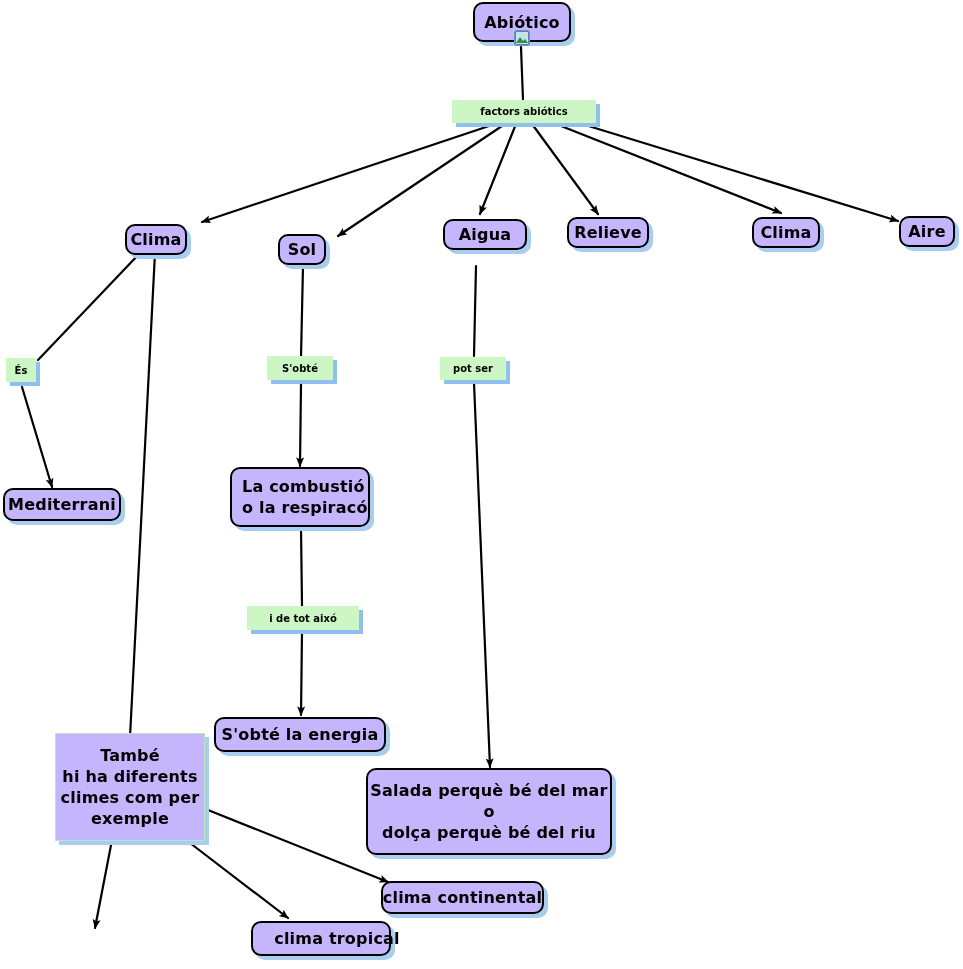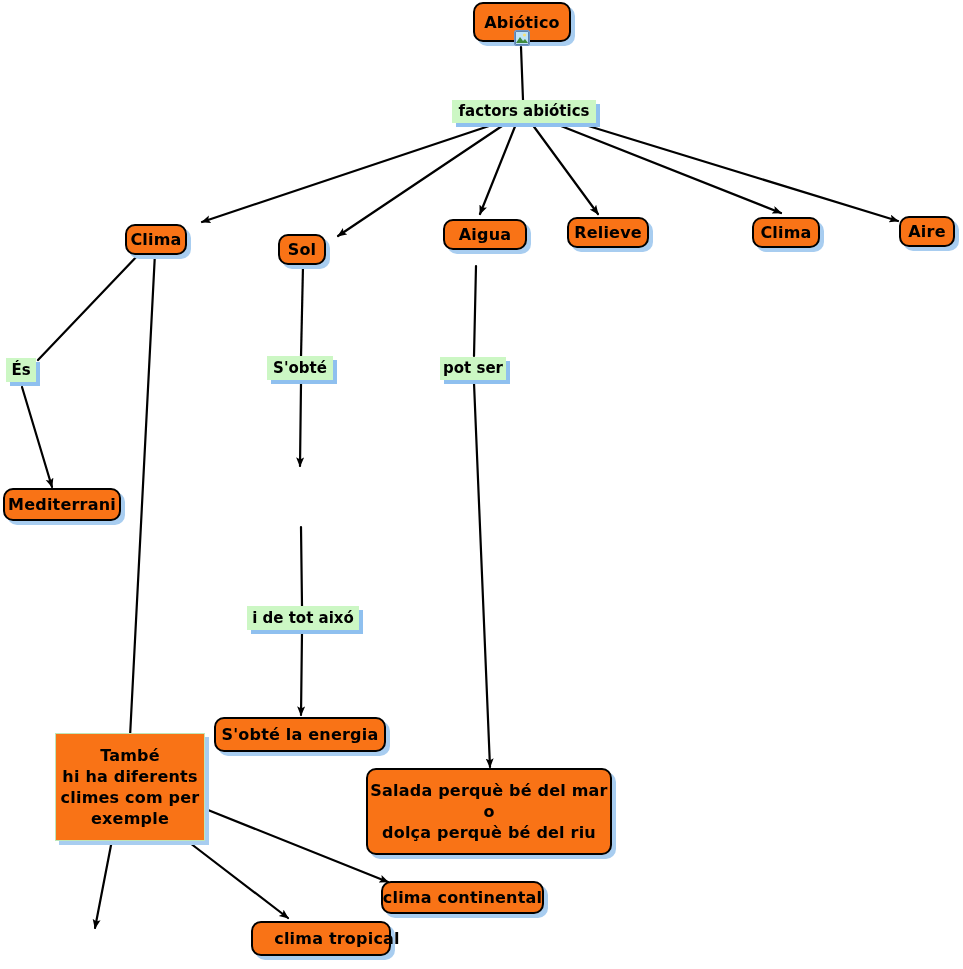--- a/index.html
+++ b/index.html
@@ -23,21 +23,21 @@
     left: 0;
     top: 0;
     width: 963px;
     height: 969px;
     pointer-events: none;
   }
   
   .node {
     position: absolute;
     box-sizing: border-box;
-    background: #f97316;
+    background: #c4b5fd;
     border: 2px solid #000000;
     border-radius: 10px;
     box-shadow: 4px 4px 0 0 #a8cdf0;
     color: #000000;
     font-family: "DejaVu Sans", sans-serif;
     font-weight: bold;
     font-size: 16px;
     line-height: 21px;
     display: flex;
     align-items: center;
@@ -61,21 +61,21 @@
   .linklabel {
     position: absolute;
     box-sizing: border-box;
     background: #ccf7c4;
     border: none;
     border-radius: 0;
     box-shadow: 4px 4px 0 0 #8fc0ef;
     color: #000000;
     font-family: "DejaVu Sans", sans-serif;
     font-weight: bold;
-    font-size: 15px;
+    font-size: 10px;
     line-height: 19px;
     display: flex;
     align-items: center;
     justify-content: center;
     text-align: center;
     white-space: pre;
     padding: 1px 4px;
     z-index: 4;
   }
   
@@ -195,20 +195,24 @@
   </div>
 
   <div class="node" style="left:899px; top:216px; width:56px; height:31px;">
     <span>Aire</span>
   </div>
 
   <div class="node" style="left:3px; top:488px; width:118px; height:33px;">
     <span>Mediterrani</span>
   </div>
 
+  <div class="node left-align" style="left:230px; top:467px; width:140px; height:60px;">
+    <span>La combustió
+o la respiracó</span>
+  </div>
 
   <div class="node" style="left:214px; top:717px; width:172px; height:35px;">
     <span>S'obté la energia</span>
   </div>
 
   <div class="node square" style="left:55px; top:733px; width:150px; height:108px;">
     <span>També
 hi ha diferents
 climes com per
 exemple</span>

